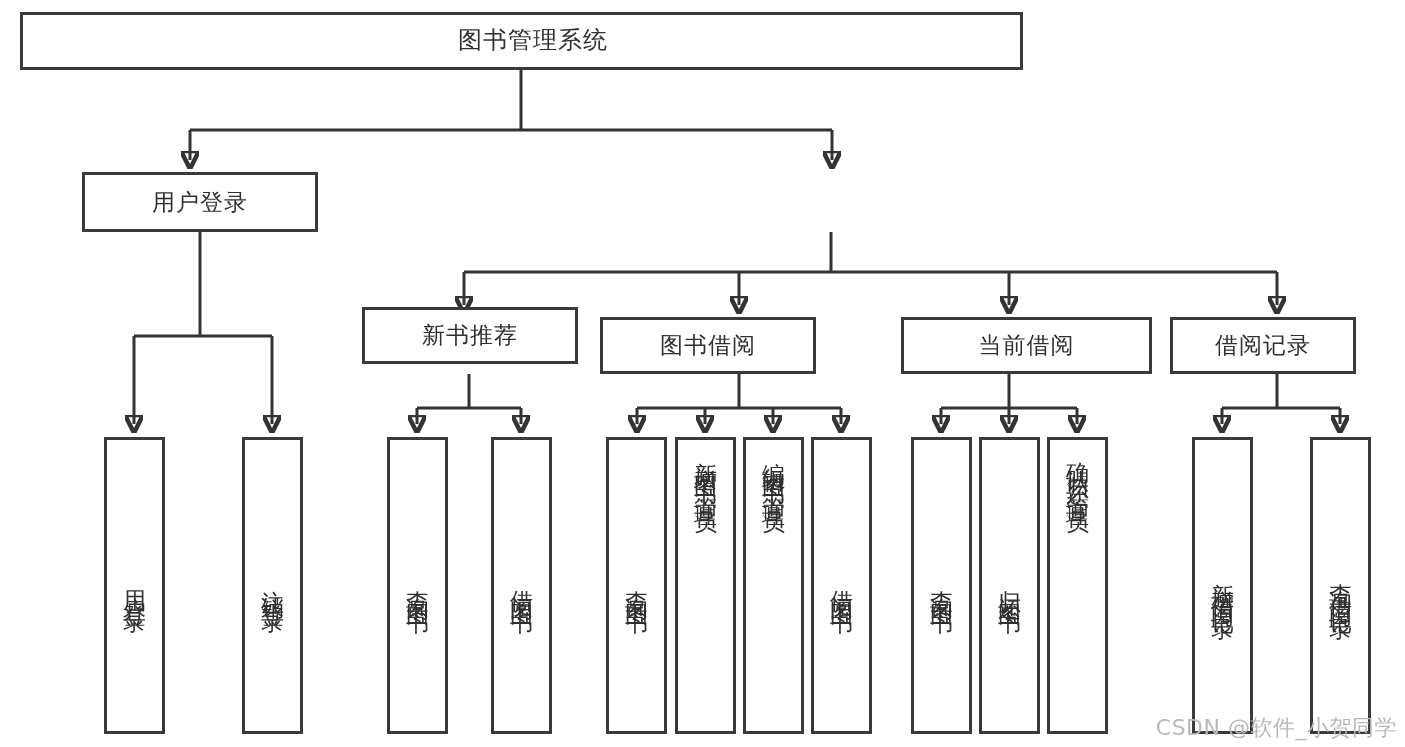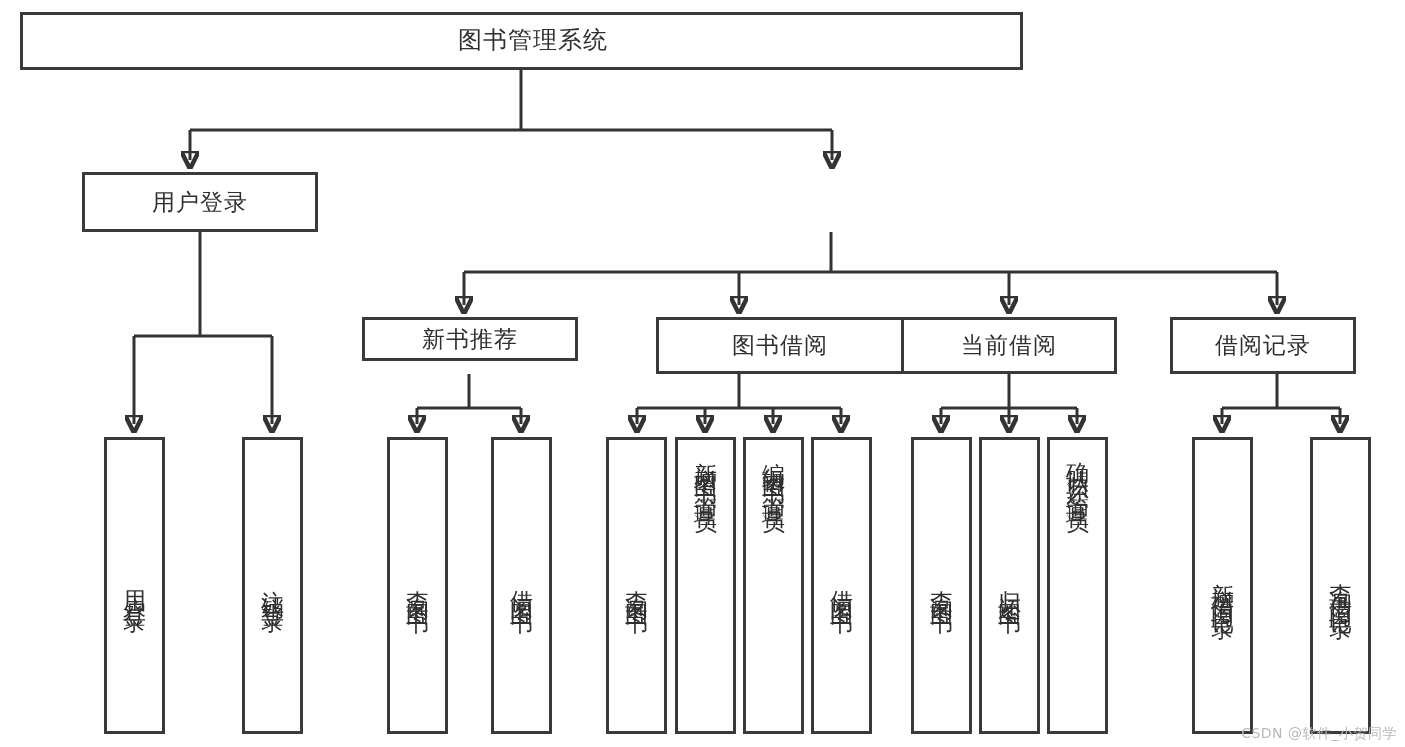--- a/index.html
+++ b/index.html
@@ -72,21 +72,21 @@
   #wires line, #wires path {
     stroke: #333333;
     stroke-width: 3;
     fill: none;
   }
   
   #watermark {
     position: absolute;
     right: 8px;
     bottom: 4px;
-    font-size: 14px;
+    font-size: 22px;
     color: #b9b9b9;
     letter-spacing: 0.5px;
     white-space: nowrap;
     font-family: "DejaVu Sans", "Liberation Sans", sans-serif;
   }
 </style>
 </head>
 <body>
 
 <div id="canvas">
@@ -141,29 +141,29 @@
 
   <div class="node" id="root-node" style="left:20px; top:12px; width:1003px; height:58px;padding-left:23px;">
     <span class="node-label">图书管理系统</span>
   </div>
 
   <div class="node" style="left:82px; top:172px; width:236px; height:60px;">
     <span class="node-label">用户登录</span>
   </div>
 
 
-  <div class="node" style="left:362px; top:317px; width:216px; height:44px;">
+  <div class="node" style="left:362px; top:307px; width:216px; height:57px;">
     <span class="node-label">新书推荐</span>
   </div>
 
-  <div class="node" style="left:656px; top:317px; width:248px; height:57px;">
+  <div class="node" style="left:600px; top:317px; width:216px; height:57px;">
     <span class="node-label">图书借阅</span>
   </div>
 
-  <div class="node" style="left:901px; top:317px; width:216px; height:57px;">
+  <div class="node" style="left:901px; top:317px; width:251px; height:57px;">
     <span class="node-label">当前借阅</span>
   </div>
 
   <div class="node" style="left:1170px; top:317px; width:186px; height:57px;">
     <span class="node-label">借阅记录</span>
   </div>
 
   <div class="node leaf center" style="left:104px; top:437px; width:61px; height:297px;">
     <span class="node-label">用户登录</span>
   </div>

